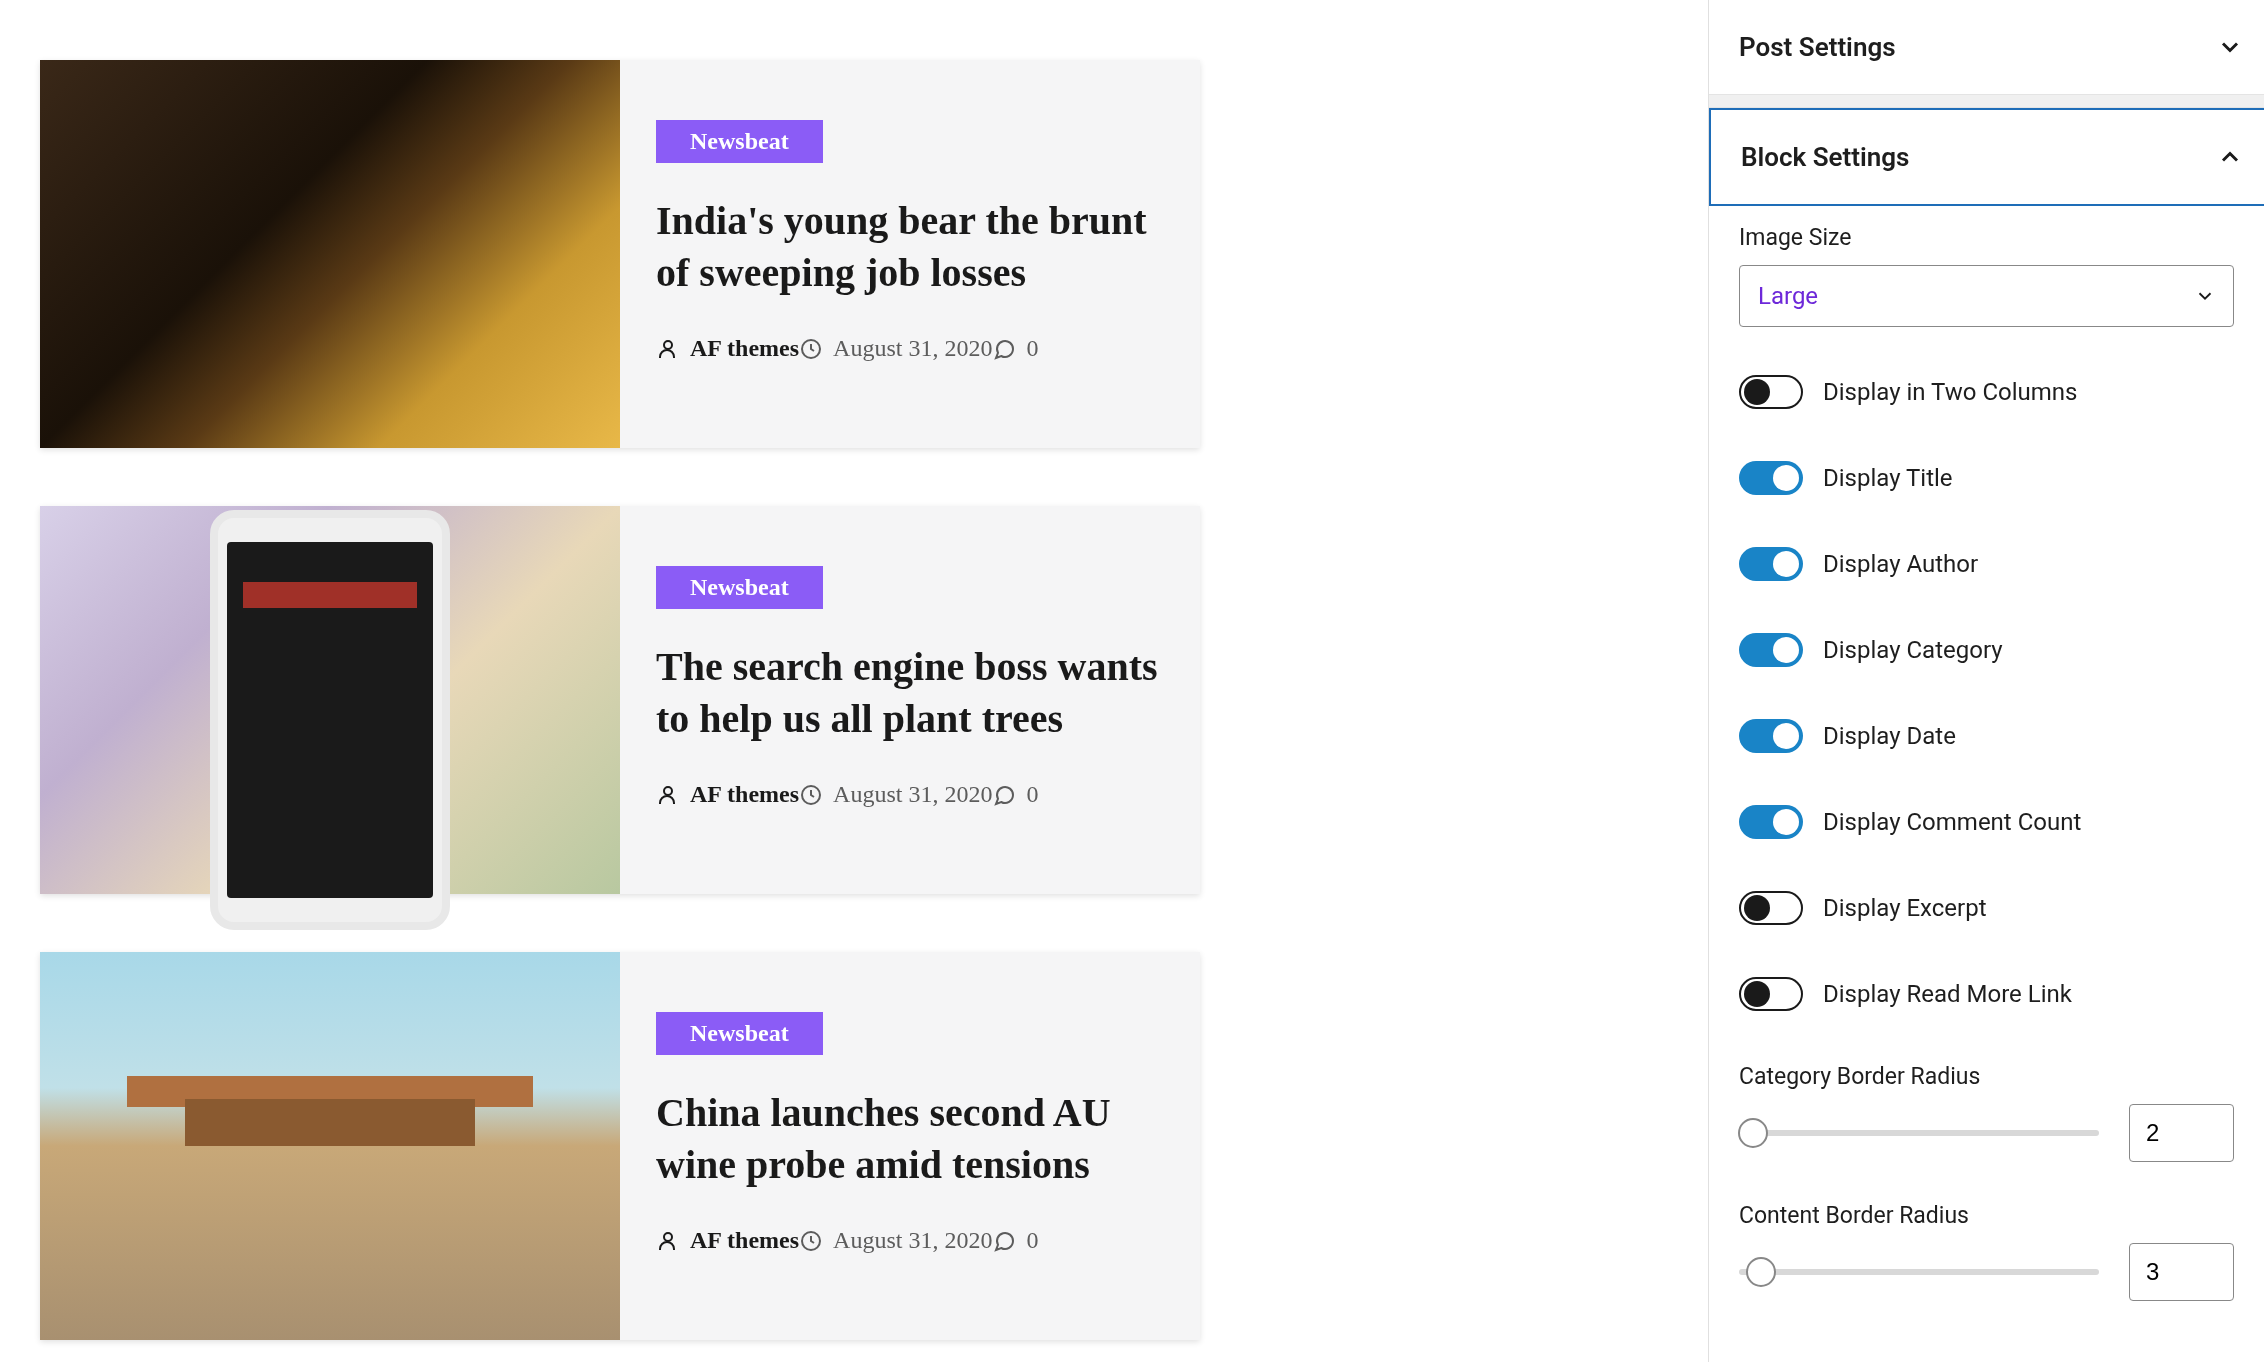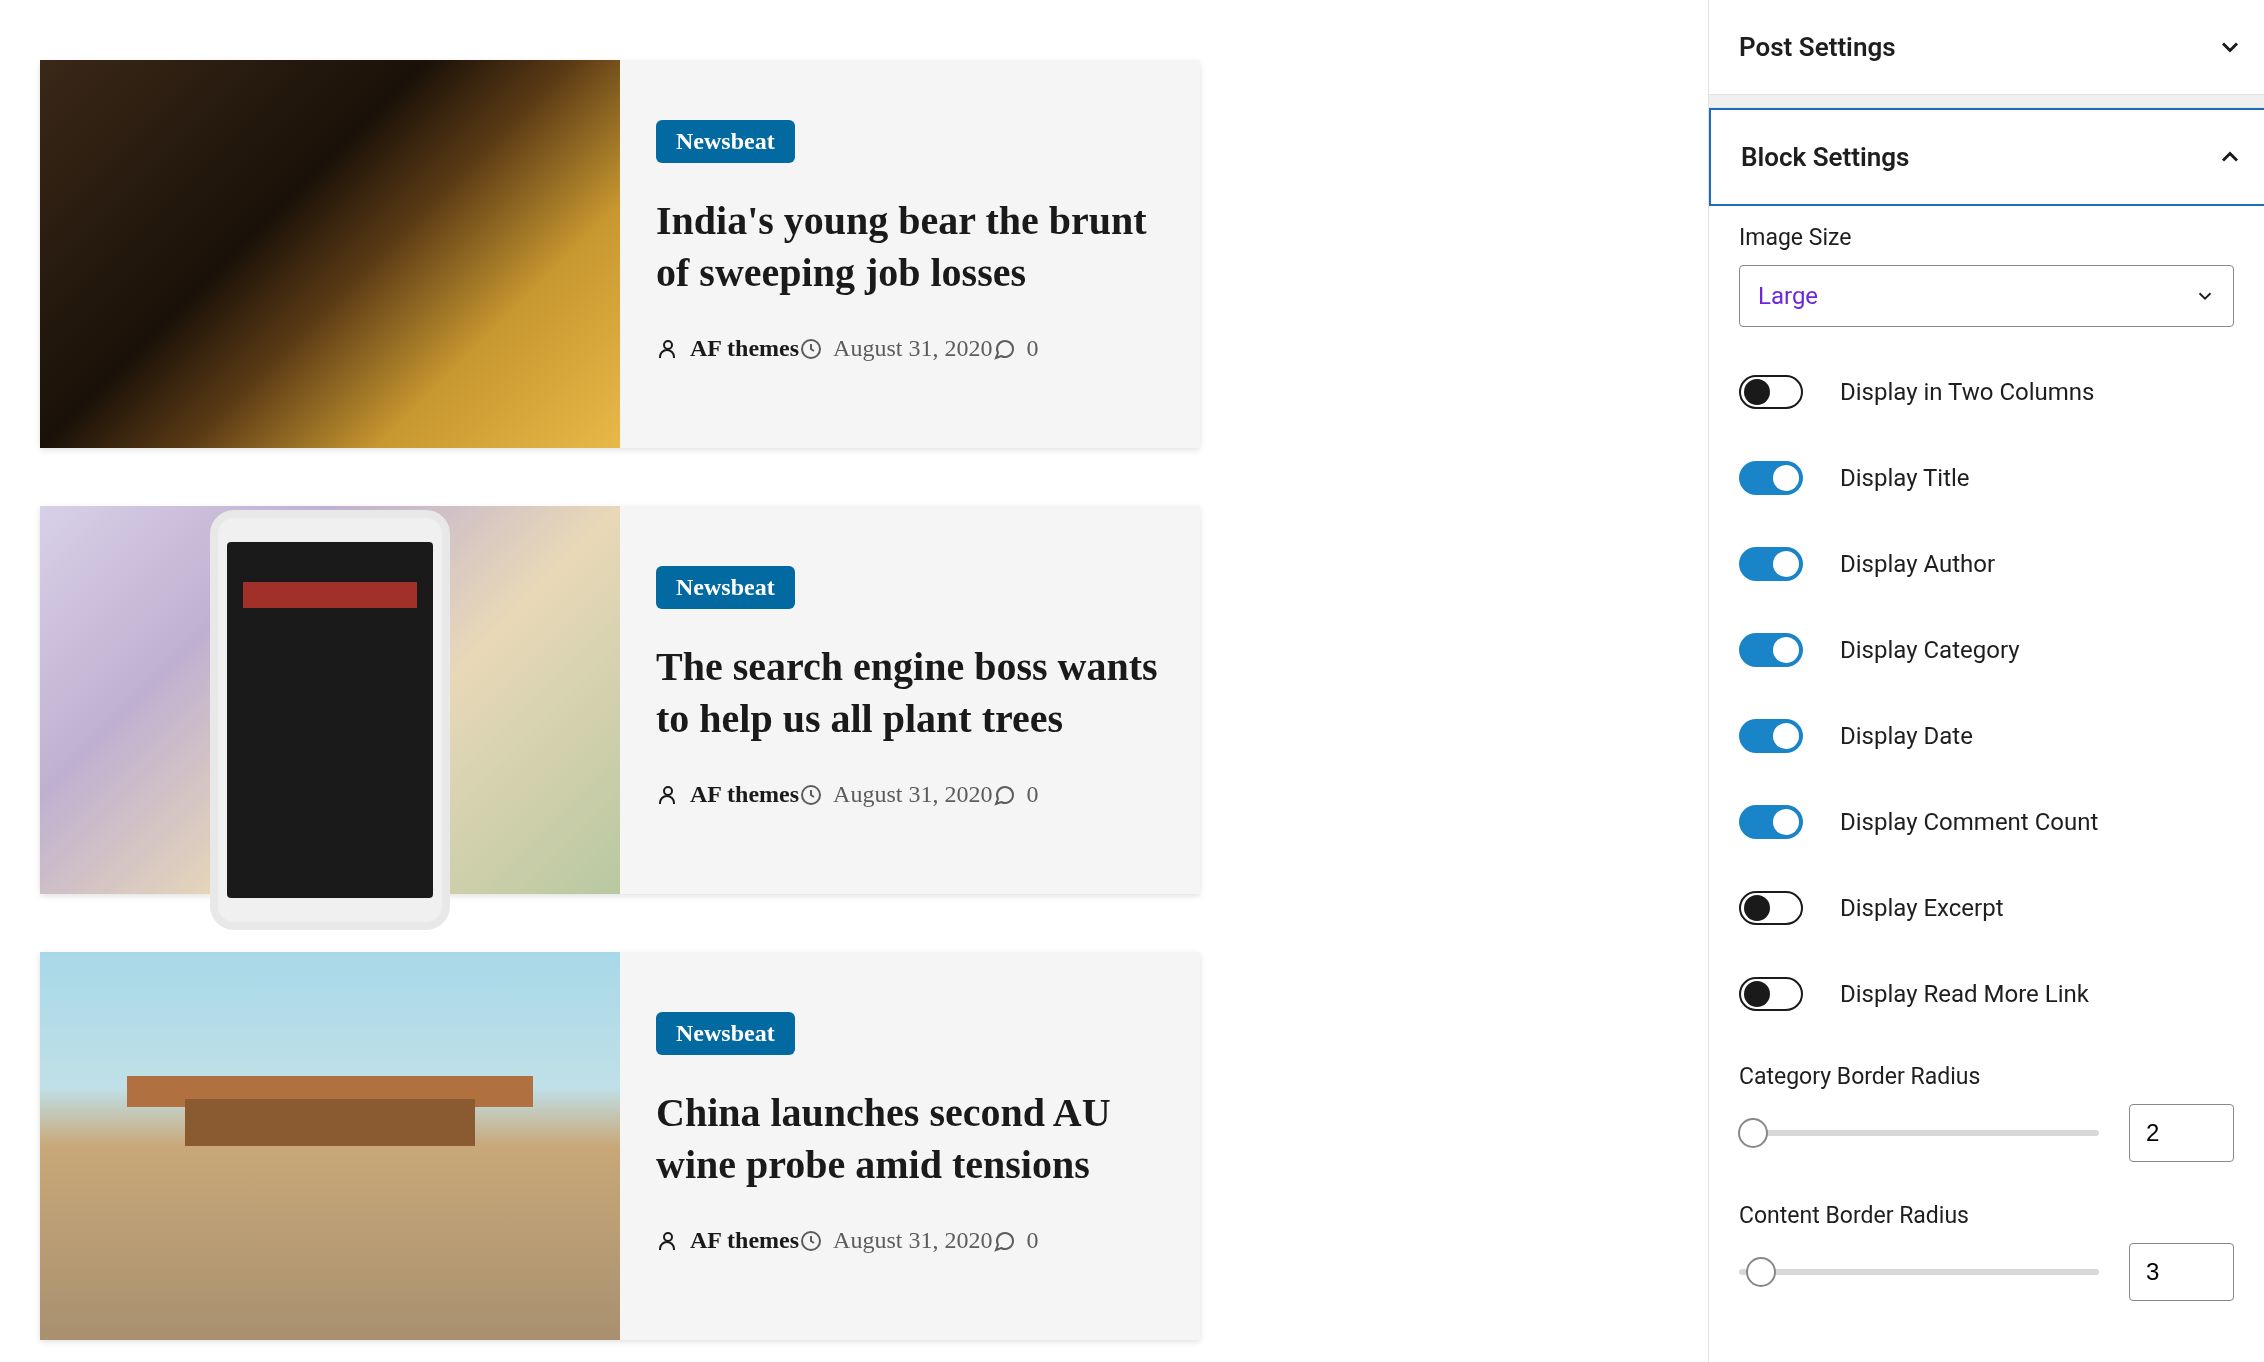--- a/index.html
+++ b/index.html
@@ -31,26 +31,26 @@
       background: #333;
       flex-shrink: 0;
     }
     .post-body {
       flex: 1;
       background: #f5f5f6;
       padding: 60px 40px 30px 36px;
     }
     .category-badge {
       display: inline-block;
-      background: #0369a1;
+      background: #8b5cf6;
       color: #fff;
       font-weight: 700;
       font-size: 24px;
-      padding: 8px 20px;
-      border-radius: 6px;
+      padding: 8px 34px;
+      border-radius: 0;
       font-family: Georgia, 'Times New Roman', serif;
     }
     .post-title {
       font-family: Georgia, 'Times New Roman', serif;
       font-weight: 700;
       font-size: 40px;
       line-height: 1.3;
       color: #1a1a1a;
       margin: 32px 0 22px 0;
     }
@@ -195,21 +195,21 @@
     .select-chevron {
       position: absolute;
       right: 18px;
       top: 50%;
       transform: translateY(-50%);
       pointer-events: none;
     }
     .toggle-row {
       display: flex;
       align-items: center;
-      gap: 37px;
+      gap: 20px;
       margin-bottom: 52px;
     }
     .toggle {
       width: 64px;
       height: 34px;
       border-radius: 17px;
       position: relative;
       cursor: pointer;
       flex-shrink: 0;
     }

